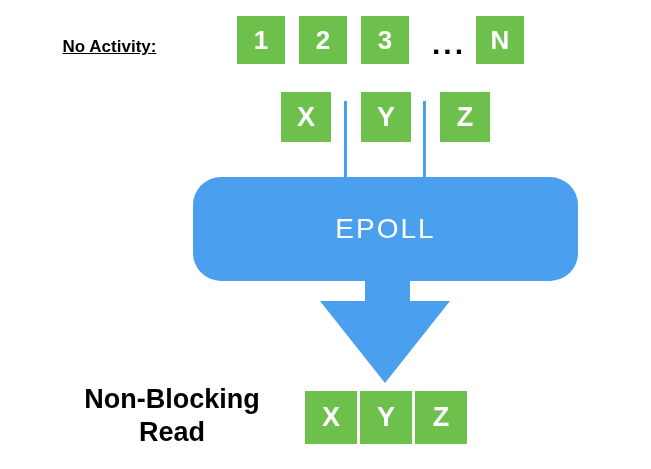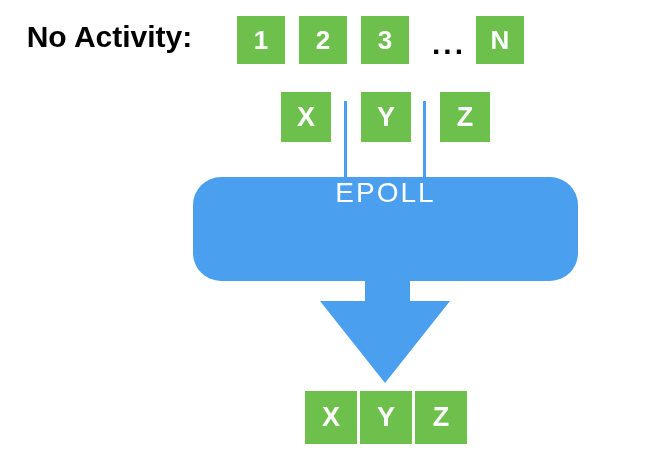--- a/index.html
+++ b/index.html
@@ -10,21 +10,21 @@
     background: #ffffff;
     font-family: "Liberation Sans", sans-serif;
     overflow: hidden;
   }
   .lbl {
     position: absolute;
     font-weight: bold;
     color: #000000;
     text-align: center;
   }
-  .label-no-activity { left: 22px; top: 20px; width: 175px; font-size: 30px; }
+  .label-no-activity { left: 22px; top: 37px; width: 175px; font-size: 17px; text-decoration: underline; }
   .label-activity    { left: 22px; top: 100px; width: 175px; font-size: 26px; }
   .label-result      { left: 52px; top: 383px; width: 240px; font-size: 27px; line-height: 33px; }
 
   .gbox {
     position: absolute;
     background: var(--green, #6ec04d);
     color: #ffffff;
     display: flex;
     align-items: center;
     justify-content: center;
@@ -52,21 +52,21 @@
     background: var(--blue, #4aa0ee);
   }
   .c1 { left: 344px; }
   .c2 { left: 423px; }
 
   .epoll {
     position: absolute;
     left: 193px; top: 177px; width: 385px; height: 104px;
     background: var(--blue, #4aa0ee);
     border-radius: 28px;
-    display: flex; justify-content: center;
+    display: flex; align-items: center; justify-content: center;
     color: #ffffff; font-size: 28px; letter-spacing: 2px;
   }
 
   .arrow { position: absolute; left: 319px; top: 279px; width: 132px; height: 105px; }
 </style>
 </head>
 <body>
 
 <div class="canvas">
 
@@ -85,18 +85,20 @@
 
   <div class="epoll">
     <span>EPOLL</span>
   </div>
 
   <svg class="arrow" viewBox="0 0 132 105" xmlns="http://www.w3.org/2000/svg" aria-hidden="true">
     <polygon points="46,0 91,0 91,22 131,22 66,104 1,22 46,22" fill="var(--blue, #4aa0ee)"></polygon>
   </svg>
 
   <div class="lbl label-result">
+    <div>Non-Blocking</div>
+    <div>Read</div>
   </div>
   <div class="gbox rowr rx">X</div>
   <div class="gbox rowr ry">Y</div>
   <div class="gbox rowr rz">Z</div>
 
 </div>
 
 </body></html>

